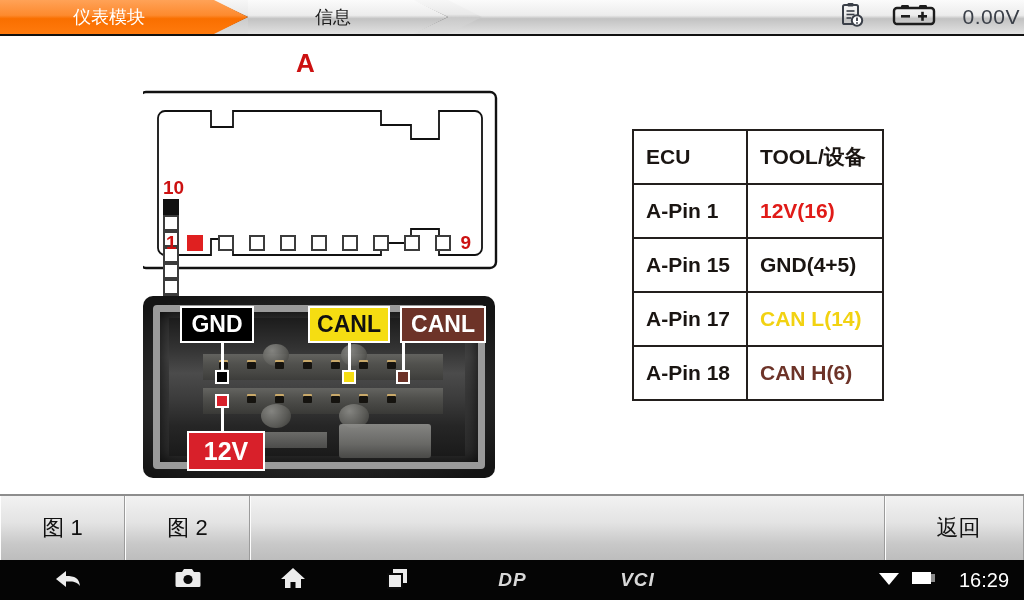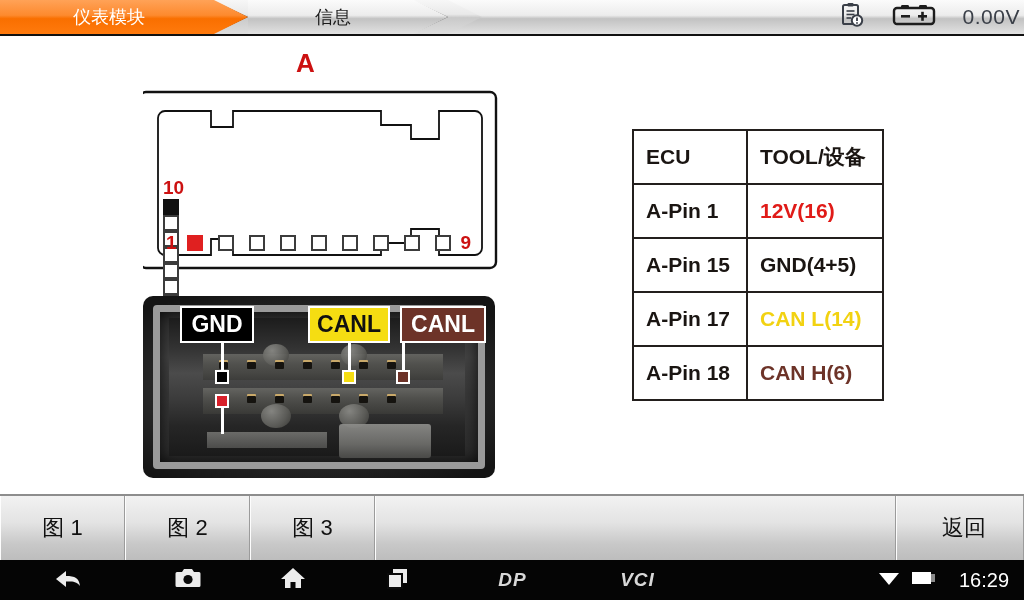--- a/index.html
+++ b/index.html
@@ -173,21 +173,21 @@
   .btn {
     height: 64px;
     display: flex; align-items: center; justify-content: center;
     font-size: 22px; color: #111;
     background: linear-gradient(to bottom, #f2f2f2 0%, #e3e3e3 42%, #c8c8c8 75%, #bdbdbd 100%);
     border-right: 1px solid #9b9b9b;
     border-left: 1px solid #fdfdfd;
   }
   .btn.w125 { width: 125px; }
   .btn.spacer { flex: 1; }
-  .btn.w139 { width: 128px; padding-left: 8px; }
+  .btn.w139 { width: 139px; padding-left: 8px; }
 
   
   .navbar {
     position: absolute; left: 0; top: 560px; width: 1024px; height: 40px;
     background: #050505;
     display: flex; align-items: center;
   }
   .navslot { display:flex; align-items:center; justify-content:center; }
   .nav-time { color: #fff; font-size: 20px; }
   .dp-logo, .vci-logo {
@@ -321,20 +321,21 @@
       <div class="cline" style="left:78px; top:108px; height:30px;"></div>
 
       <div class="cdot black" style="left:72px; top:74px;"></div>
       <div class="cdot yellow" style="left:199px; top:74px;"></div>
       <div class="cdot brown" style="left:253px; top:74px;"></div>
       <div class="cdot red" style="left:72px; top:98px;"></div>
 
       <div class="callout gnd">GND</div>
       <div class="callout canl">CANL</div>
       <div class="callout canh">CANL</div>
+      <div class="callout v12">12V</div>
     </div>
 
     <table class="tbl">
       <tbody>
           <tr>
         <td>ECU</td>
         <td class="c2">TOOL/设备</td>
       </tr>
       <tr>
         <td>A-Pin 1</td>
@@ -352,21 +353,20 @@
         <td>A-Pin 18</td>
         <td class="c2 v-brown">CAN H(6)</td>
       </tr>
     </tbody>
       </table>
   </div>
 
   <div class="btnbar">
     <div class="btn w125">图 1</div>
     <div class="btn w125">图 2</div>
-    <div class="btn w125">图 3</div>
     <div class="btn spacer"></div>
     <div class="btn w139">返回</div>
   </div>
 
   <div class="navbar">
     <div class="navslot" style="width:135px;">
       <span>
         <svg width="30" height="22" viewBox="0 0 30 22">
           <path d="M3,12 L13,4 L13,9 C22,9 26,11 27,19 C23,14 19,14.5 13,14.5 L13,20 Z" fill="#ececec"></path>
         </svg>

